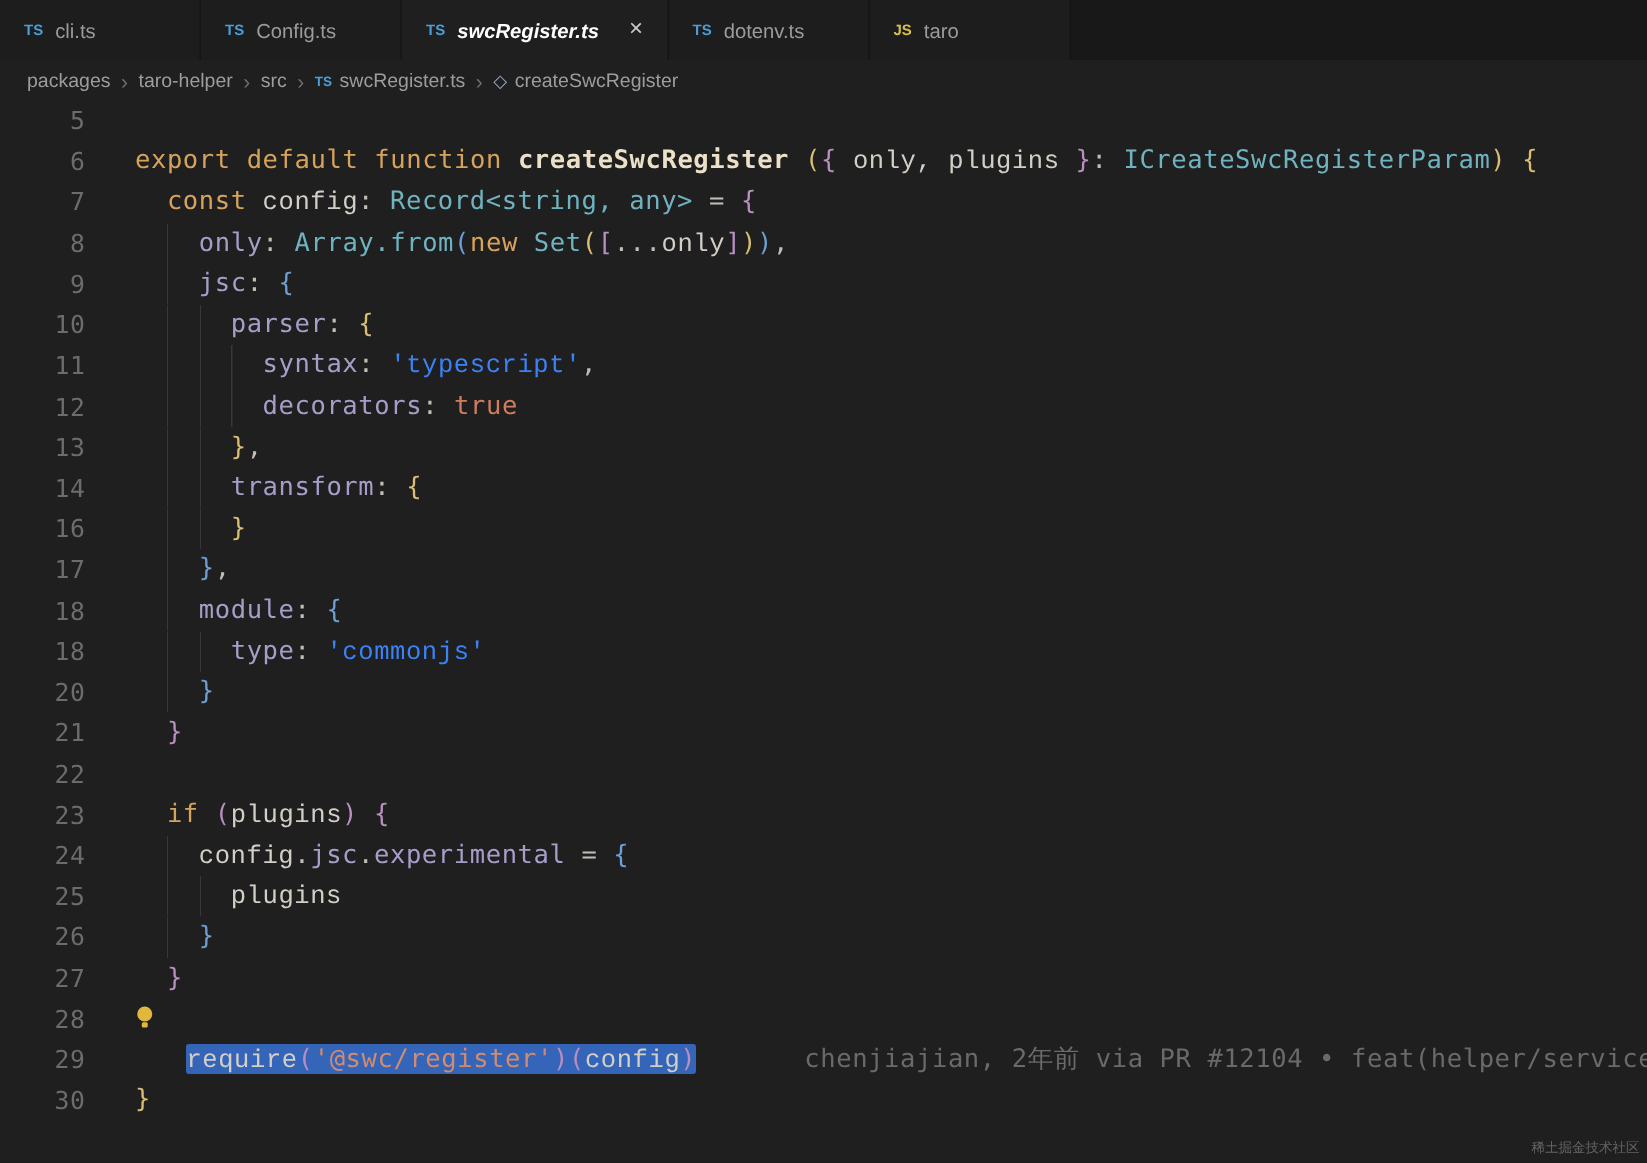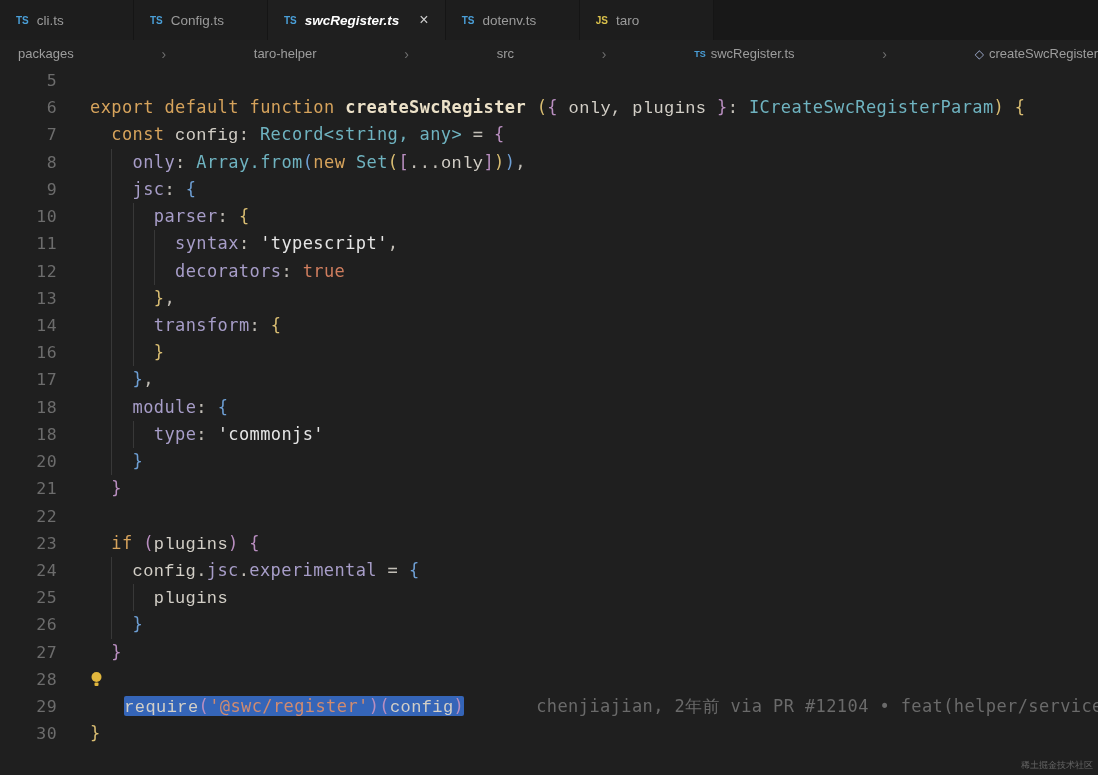--- a/index.html
+++ b/index.html
@@ -12,21 +12,21 @@
          background:#1d1d1d; border-right:1px solid #151515; color:#9b9b9b;
          font-size:13.5px; cursor:pointer; }
   .tab.active { background:#1f1f1f; color:#ffffff; }
   .tab.active .tab-label { font-style:italic; font-weight:bold; }
   .tab-icon { font-size:10px; font-weight:bold; }
   .tab-close { margin-left:12px; color:#cccccc; font-size:16px; line-height:1; }
   .tab-filler { flex:1; background:#181818; }
 
   
   .breadcrumb { display:flex; align-items:center; height:27px; padding-left:18px;
-                gap:7px; background:#1f1f1f; color:#9d9d9d; font-size:13px;justify-content:space-between; }
+                gap:7px; background:#1f1f1f; color:#9d9d9d; font-size:13px; }
   .bc-sep { color:#6f6f6f; font-size:14px; }
   .bc-item { display:flex; align-items:center; gap:5px; cursor:pointer; }
   .bc-ts { font-size:9px; font-weight:bold; }
   .bc-sym { font-size:12px; color:#9aa7c7; }
 
   
   .editor { height:708px; background:#1f1f1f; overflow:hidden; }
   .line { display:flex; height:27.23px; line-height:27.23px;
           font-family:"DejaVu Sans Mono", monospace; font-size:17px;
           letter-spacing:0.4px; white-space:pre; }
@@ -38,21 +38,21 @@
   .blame { color:#6a6a6a; margin-left:72px; }
   .bulb svg { vertical-align:-3px; }
 
   
   .tk-kw   { color:#d6a35c; }
   .tk-fn   { color:#ece1c8; font-weight:bold; }
   .tk-type { color:#6fb3c0; }
   .tk-prop { color:#a79dc8; }
   .tk-var  { color:#d3cfc7;font-family:Liberation Mono, monospace; }
   .tk-pl   { color:#c2beb6; }
-  .tk-str  { color:#e5e5e5; }
+  .tk-str  { color:#3b82f6;font-family:Liberation Mono, monospace; }
   .tk-str2 { color:#d08b70; }
   .tk-bool { color:#cf7d5e; }
   .tk-b1   { color:#d9bd72; }
   .tk-b2   { color:#b98ec0; }
   .tk-b3   { color:#6e9fd4; }
 
   .watermark { position:absolute; right:5px; bottom:3px; font-size:9px;
                color:#9a9a9a; opacity:0.55; }
 </style>
 </head>

